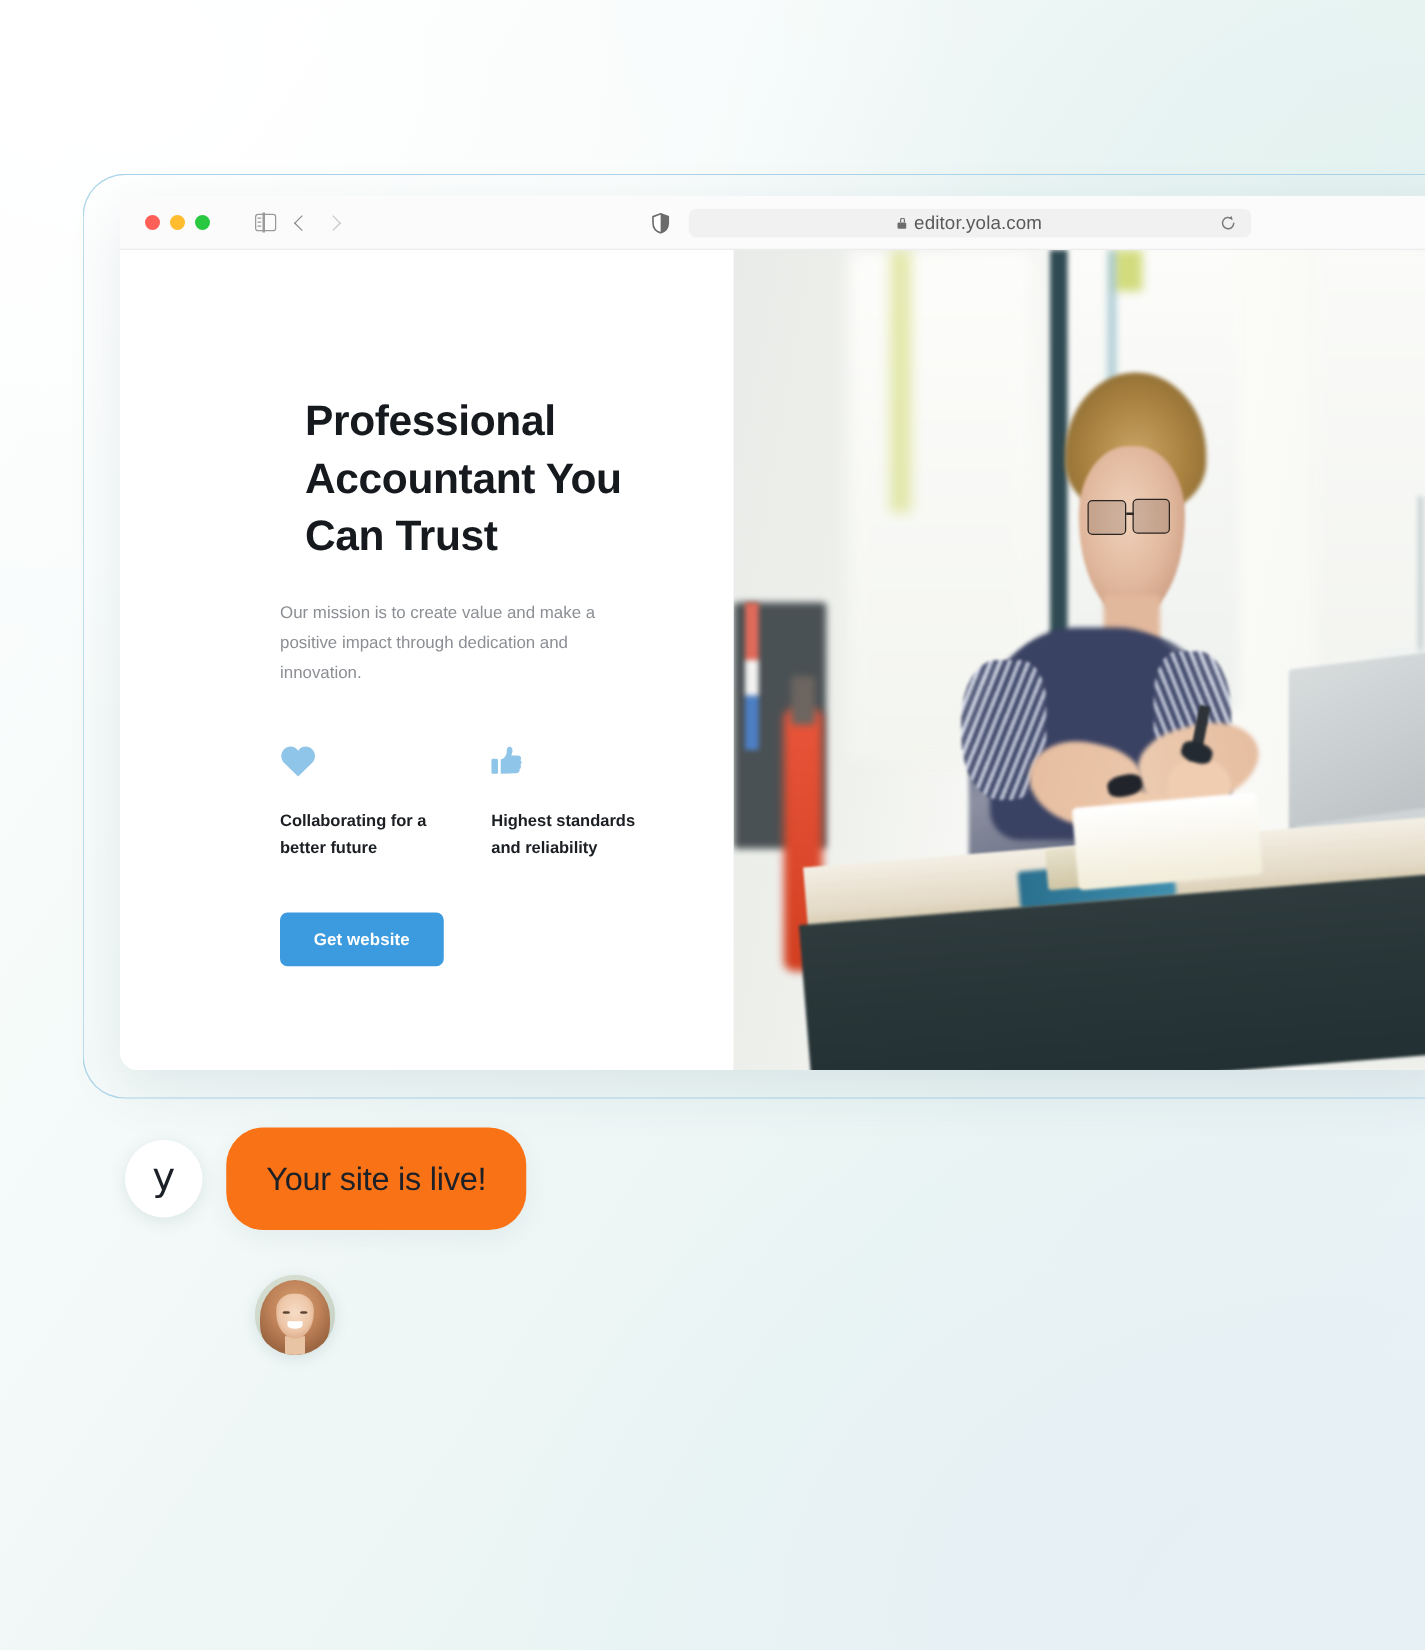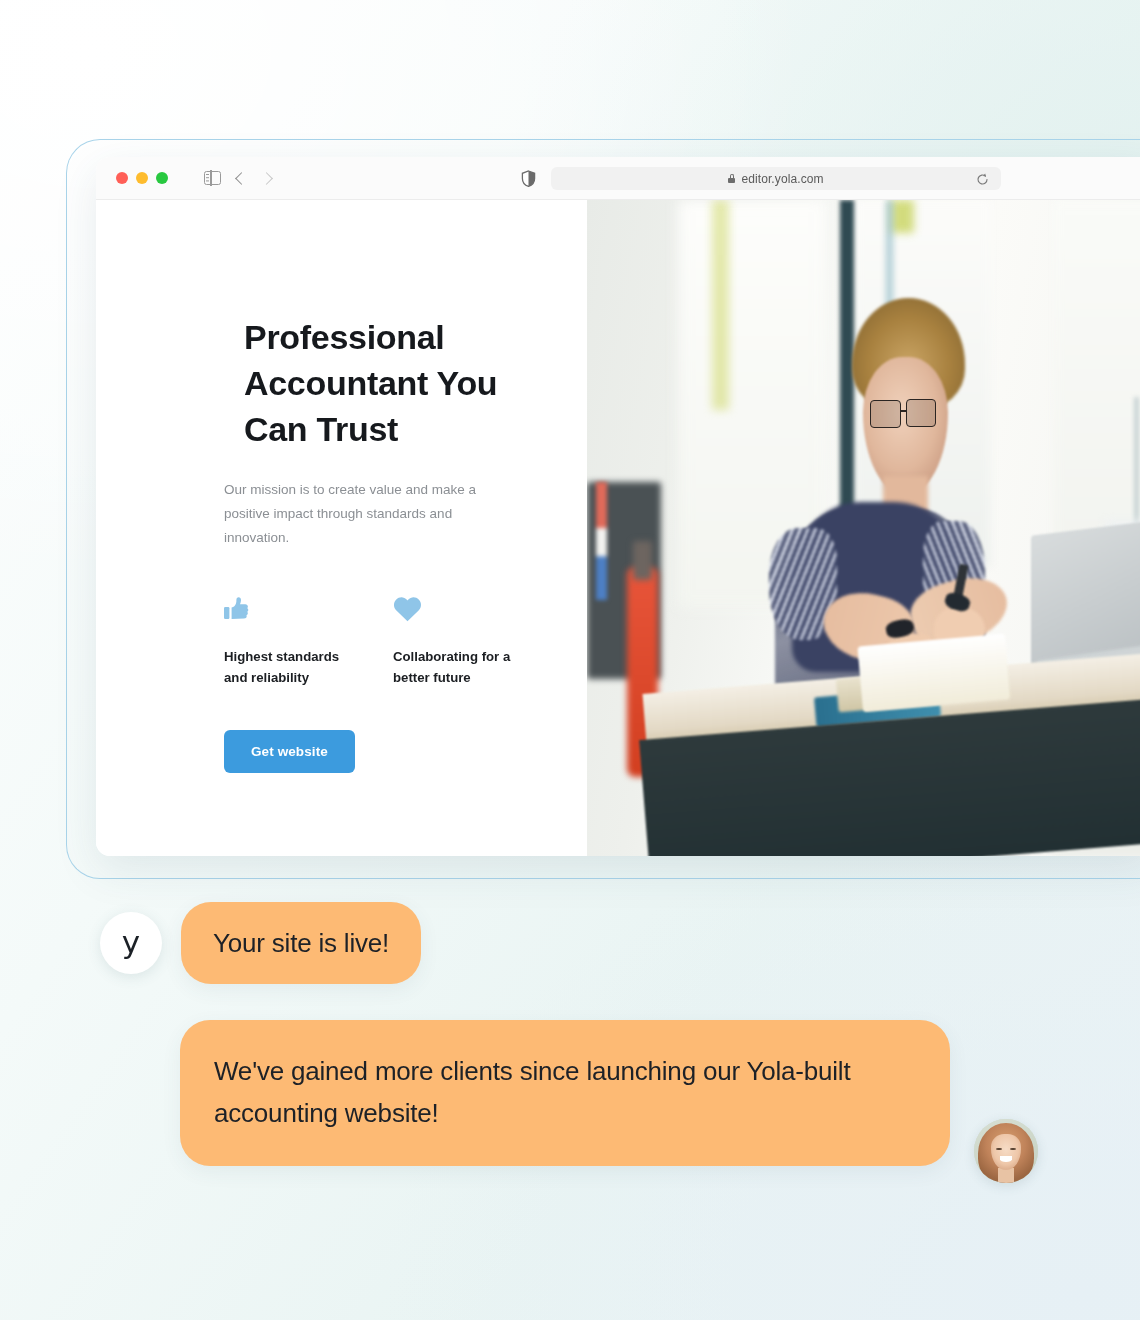--- a/index.html
+++ b/index.html
@@ -70,21 +70,21 @@
   }
   .urlbar {
     position:absolute; left:455px; top:10px; width:450px; height:23px;
     background:#f1f1f1; border-radius:6px;
     display:flex; align-items:center; justify-content:center; gap:6px;
   }
   .lock { width:7px; height:9px; position:relative; }
   .lock-body{ position:absolute; bottom:0; width:7px; height:5.5px; background:#6d6d6d; border-radius:1px; }
   .lock-sh{ position:absolute; top:0; left:1.3px; width:4.4px; height:4.4px;
             border:1.3px solid #6d6d6d; border-bottom:none; border-radius:2.4px 2.4px 0 0; }
-  .url-text { font-size:12px; color:#5a5a5a; letter-spacing:.1px; }
+  .url-text { font-size:15px; color:#5a5a5a; letter-spacing:.1px; }
   .reload { position:absolute; right:12px; top:5px; width:13px; height:13px; }
 
   
   .site { display:flex; height:656px; }
   .hero-left { width:491px; background:#fff; position:relative; }
   .hero-inner { position:absolute; left:128px; top:114px; width:310px; }
   h1.headline {
     font-size:34px; line-height:46px; font-weight:700;
     color:#16191d; letter-spacing:-.3px;margin-left:20px;
   }
@@ -180,21 +180,21 @@
   .chat { position:absolute; left:0; top:880px; width:100%; }
   .row1 { position:absolute; left:100px; top:22px; display:flex; align-items:center; }
   .yola-avatar {
     width:62px; height:62px; border-radius:50%;
     background:#ffffff; box-shadow:0 3px 14px rgba(60,100,110,.13);
     display:flex; align-items:center; justify-content:center;
     position:relative; z-index:2;
   }
   .yola-y { font-size:31px; font-weight:500; color:#1b2026; line-height:1; margin-top:-2px; font-family:"DejaVu Sans", sans-serif; }
   .bubble {
-    background:#fdba74; border-radius:30px;
+    background:#f97316; border-radius:30px;
     box-shadow:0 6px 20px rgba(60,90,100,.07);
   }
   .bubble1 { margin-left:19px; padding:28px 32px; }
   .bubble1 .txt { font-size:26px; color:#1d2127; line-height:1; letter-spacing:-.2px; }
   .row2 { position:absolute; left:180px; top:140px; display:flex; align-items:flex-end; }
   .bubble2 { width:770px; padding:30px 34px 32px 34px; border-radius:30px; }
   .bubble2 .txt { font-size:26px; line-height:42px; color:#1d2127; letter-spacing:-.2px; }
   .client-avatar {
     width:64px; height:64px; border-radius:50%;
     margin-left:24px; margin-bottom:-17px;
@@ -257,40 +257,40 @@
         </svg>
       </span>
     </div>
   </div>
 
   <div class="site">
 
     <div class="hero-left">
       <div class="hero-inner">
         <h1 class="headline">Professional Accountant You Can Trust</h1>
-        <p class="sub">Our mission is to create value and make a positive impact through standards and innovation.</p>
+        <p class="sub">Our mission is to create value and make a positive impact through dedication and innovation.</p>
 
         <div class="features">
+          <div class="feature">
+            <div class="feat-icon">
+              <svg width="29" height="26" viewBox="0 0 29 26" fill="#8fc5e8">
+                <path d="M14.5 25.2 3.4 14.4C.2 11.3.2 6.4 3.3 3.4c3-3 7.8-2.8 10.6.4l.6.7.6-.7c2.8-3.2 7.6-3.4 10.6-.4 3.1 3 3.1 7.9-.1 11z"></path>
+              </svg>
+            </div>
+            <div class="feat-label">Collaborating for a better future</div>
+          </div>
+
           <div class="feature">
             <div class="feat-icon">
               <svg width="27" height="26" viewBox="0 0 27 26" fill="#8fc5e8">
                 <rect x="0" y="11" width="5.4" height="12" rx="1.2"></rect>
                 <path d="M7.6 23V11.6c2.3-.6 3.6-2.1 4.3-3.9.5-1.3.5-2.6.5-3.8 0-1.6.9-2.6 2.2-2.6 1.4 0 2.4 1 2.4 2.8 0 1.5-.5 3-1 4.2h5.3c1.5 0 2.6 1 2.6 2.3 0 .6-.2 1.1-.6 1.6.6.4 1 1 1 1.8 0 .8-.4 1.4-1 1.8.3.4.5.9.5 1.5 0 .9-.5 1.6-1.3 1.9.1.3.2.6.2 1 0 1.3-1.1 2.3-2.7 2.3z"></path>
               </svg>
             </div>
             <div class="feat-label">Highest standards and reliability</div>
-          </div>
-
-          <div class="feature">
-            <div class="feat-icon">
-              <svg width="29" height="26" viewBox="0 0 29 26" fill="#8fc5e8">
-                <path d="M14.5 25.2 3.4 14.4C.2 11.3.2 6.4 3.3 3.4c3-3 7.8-2.8 10.6.4l.6.7.6-.7c2.8-3.2 7.6-3.4 10.6-.4 3.1 3 3.1 7.9-.1 11z"></path>
-              </svg>
-            </div>
-            <div class="feat-label">Collaborating for a better future</div>
           </div>
         </div>
 
         <button class="cta">Get website</button>
       </div>
     </div>
 
     <div class="hero-photo">
       <div class="ph wall"></div>
       <div class="ph win-bright"></div>
@@ -341,23 +341,20 @@
   <div class="row1">
     <div class="yola-avatar">
       <span class="yola-y">y</span>
     </div>
     <div class="bubble bubble1">
       <div class="txt">Your site is live!</div>
     </div>
   </div>
 
   <div class="row2">
-    <div class="bubble bubble2">
-      <div class="txt">We've gained more clients since launching our Yola-built accounting website!</div>
-    </div>
     <div class="client-avatar">
       <div class="ca ca-bg"></div>
       <div class="ca ca-hair"></div>
       <div class="ca ca-neck"></div>
       <div class="ca ca-face"></div>
       <div class="ca ca-eye-l"></div>
       <div class="ca ca-eye-r"></div>
       <div class="ca ca-smile"></div>
     </div>
   </div>

